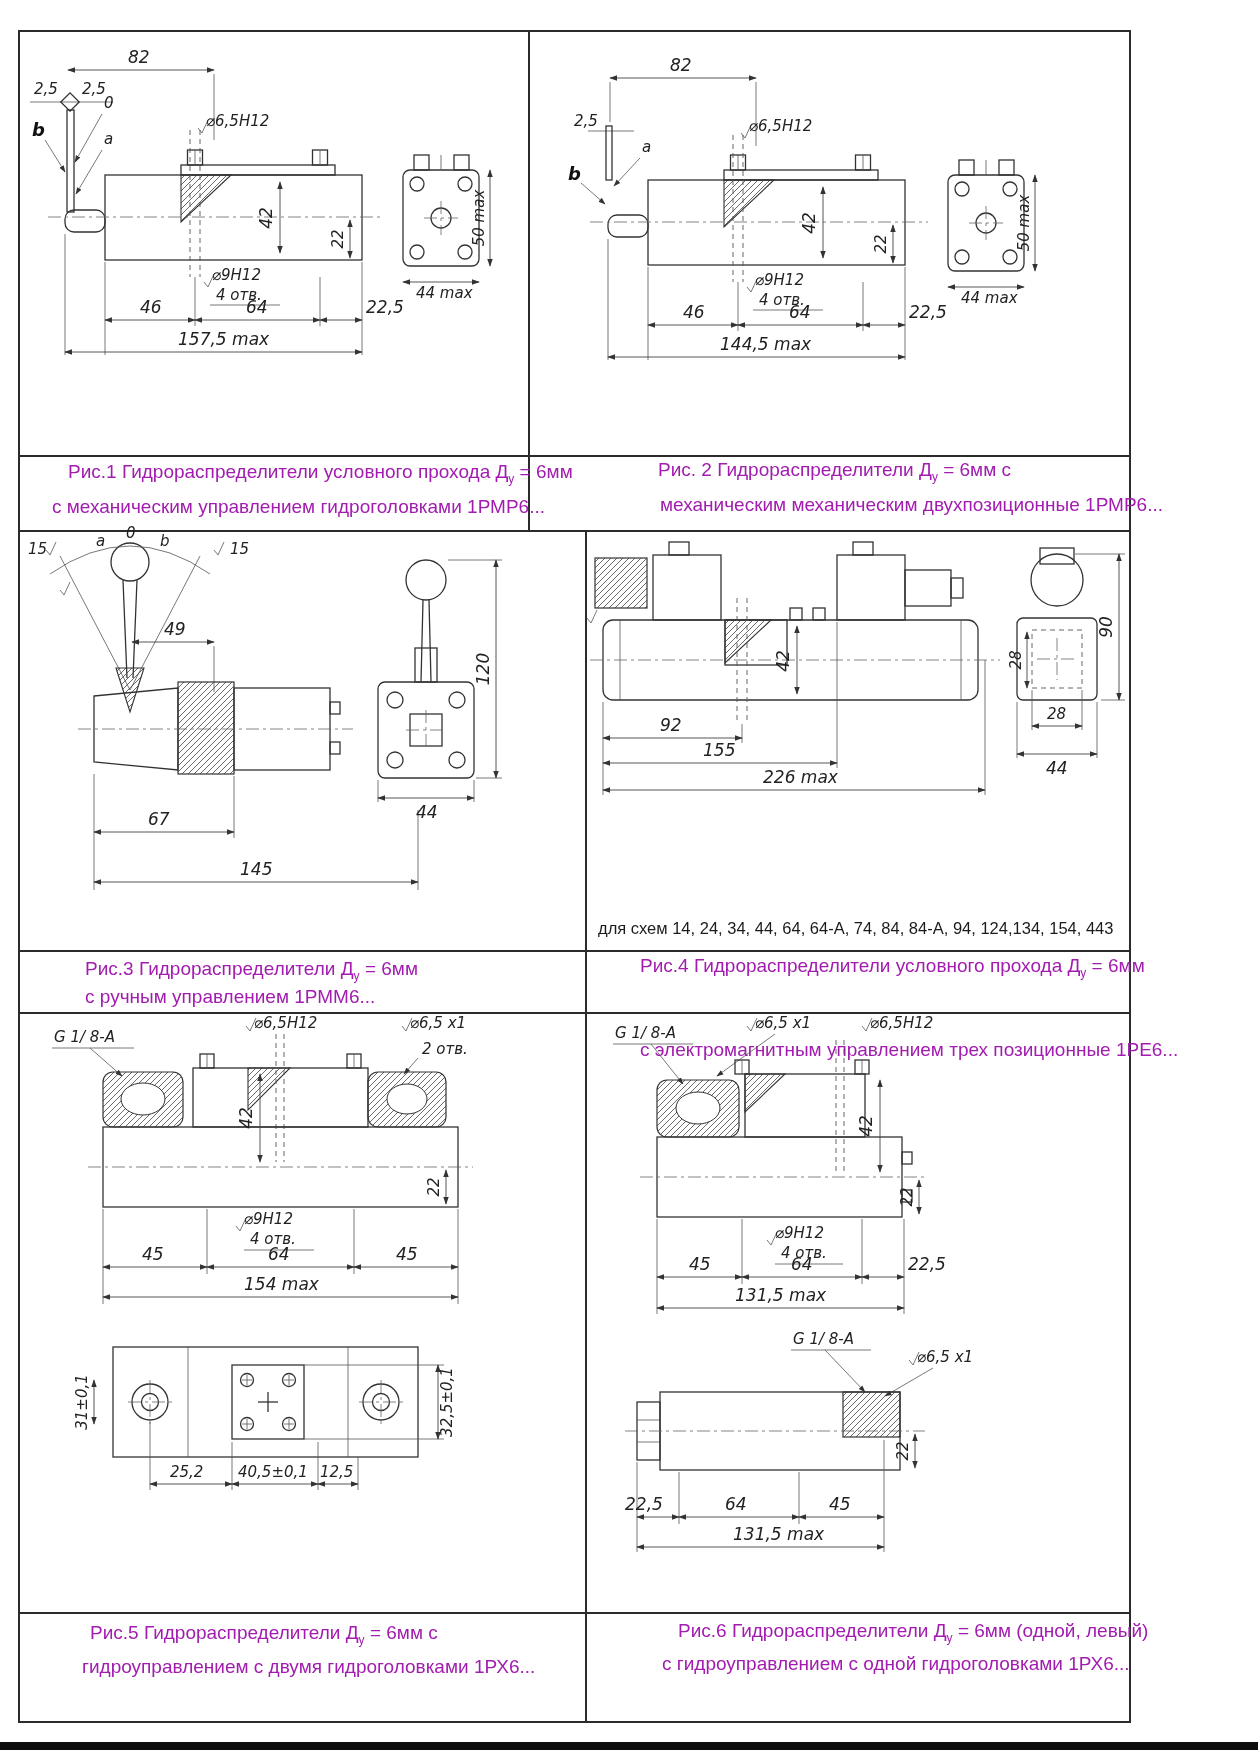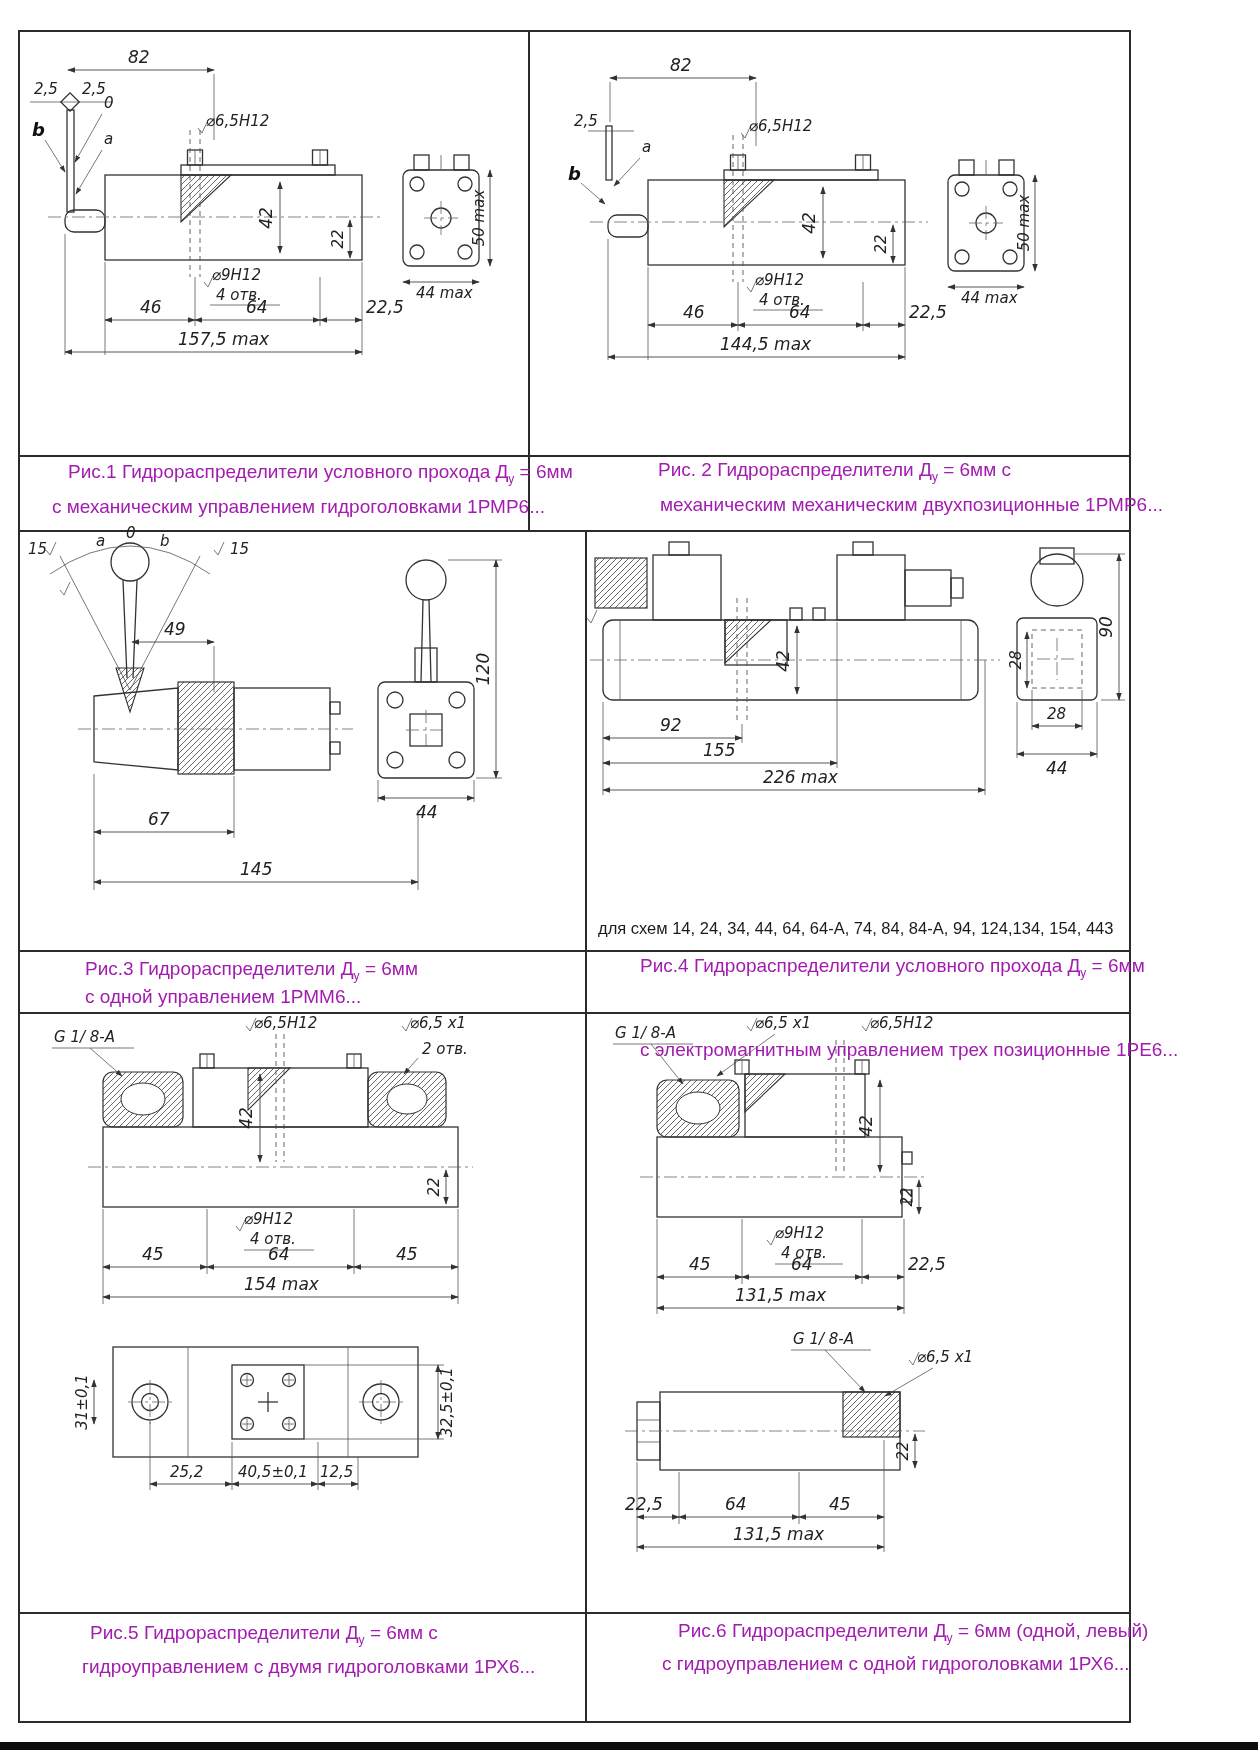--- a/index.html
+++ b/index.html
@@ -357,21 +357,21 @@
         <line x1="512" y1="172" x2="512" y2="228" class="t"></line>
       <line x1="432" y1="224" x2="512" y2="224" class="dim" marker-start="url(#a4)" marker-end="url(#a4)"></line>
       <text class="dl" x="461" y="244">44</text>
     </g>
   </svg>
   <div class="note" style="left:598px;top:895px;margin-top:24px;"><span>для схем 14, 24, 34, 44, 64, 64-А, 74, 84, 84-А, 94, 124,134, 154, 443</span></div>
 
   <div class="cap" style="left:85px;top:958px;text-align:right;">
     <span>Рис.3 Гидрораспределители   Д</span><sub>у</sub><span> = 6мм</span>
   </div>
-  <div class="cap" style="left:85px;top:986px;"><span>с одной управлением 1РММ6...</span></div>
+  <div class="cap" style="left:85px;top:986px;"><span>с ручным управлением 1РММ6...</span></div>
   <div class="cap" style="left:640px;top:955px;">
     <span>Рис.4 Гидрораспределители условного прохода   Д</span><sub>у</sub><span> = 6мм</span>
   </div>
   <div class="cap" style="left:640px;top:1039px;"><span>с электромагнитным управлением трех   позиционные 1РЕ6...</span></div>
 
   <svg style="left:18px;top:1012px;" width="567" height="600" viewBox="0 0 567 600">
     <defs>
       <pattern id="h5" patternUnits="userSpaceOnUse" width="6" height="6">
           <path d="M0,6 L6,0" stroke="#444" stroke-width=".8"></path>
         </pattern>

